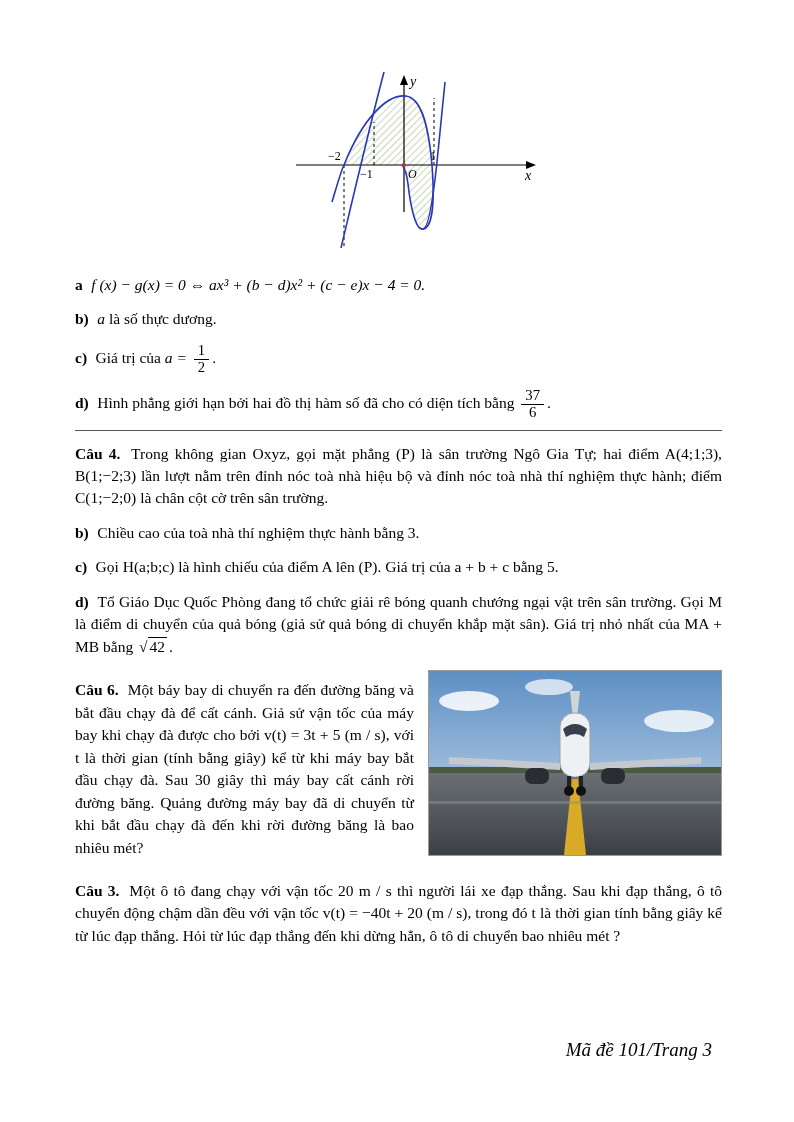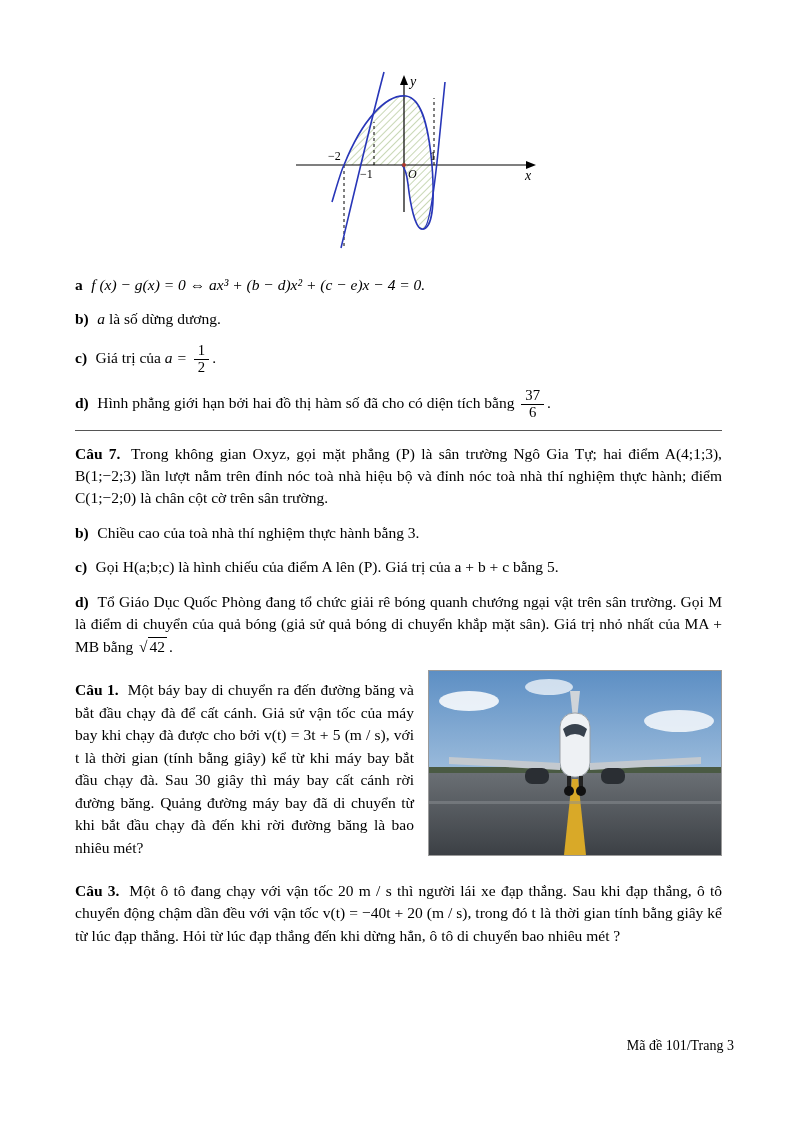--- a/index.html
+++ b/index.html
@@ -18,21 +18,21 @@
   .frac{display:inline-block;vertical-align:middle;text-align:center;line-height:1.08;margin:0 3px;font-size:0.95em;}
   .frac .num{display:block;padding:0 4px;}
   .frac .den{display:block;padding:0 4px;border-top:1px solid #000;}
   .sqrt{white-space:nowrap;margin:0 2px;}
   .sqrt .radical{font-style:normal;}
   .sqrt .sqrt-val{border-top:1px solid #000;padding:0 2px;}
   .divider{border:none;border-top:1px solid #555;margin:4px 0 10px;}
   .c1-block{overflow:hidden;margin-bottom:2px;}
   .photo{float:right;width:292px;height:184px;margin:3px 0 6px 14px;border:1px solid #9a9a9a;box-sizing:content-box;}
   .photo svg{display:block;}
-  .footer{position:absolute;top:1036px;right:60px;font-size:14px;}
+  .footer{position:absolute;top:1036px;right:82px;font-size:19px;font-style:italic;}
   .tall-line{line-height:1.7;}
 </style>
 </head>
 <body>
 
 <div class="page">
 
   <div class="graph-wrap">
     <svg width="330" height="192" viewBox="0 0 330 192">
       <defs>
@@ -72,40 +72,40 @@
   </div>
 
   <p>
     <span class="lbl">a</span>
     <span class="mi">f (x) − g(x) = 0 ⇔ ax³ + (b − d)x² + (c − e)x − 4 = 0.</span>
   </p>
 
   <p>
     <span class="lbl">b)</span>
     <span class="mi">a</span>
-    <span>là số dừng dương.</span>
+    <span>là số thực dương.</span>
   </p>
 
   <p class="tall-line">
     <span class="lbl">c)</span>
     <span>Giá trị của</span>
     <span class="mi">a =</span>
     <span class="frac"><span class="num">1</span><span class="den">2</span></span><span>.</span>
   </p>
 
   <p class="tall-line">
     <span class="lbl">d)</span>
     <span>Hình phẳng giới hạn bởi hai đồ thị hàm số đã cho có diện tích bằng</span>
     <span class="frac"><span class="num">37</span><span class="den">6</span></span><span>.</span>
   </p>
 
   <hr class="divider">
 
   <p>
-    <span class="lbl">Câu 7.</span>
+    <span class="lbl">Câu 4.</span>
     <span>Trong không gian Oxyz, gọi mặt phẳng (P) là sân trường Ngô Gia Tự;  hai điểm A(4;1;3), B(1;−2;3) lần lượt nằm trên đỉnh nóc toà nhà hiệu bộ và đỉnh nóc toà nhà thí nghiệm thực hành; điểm C(1;−2;0) là chân cột cờ trên sân trường.</span>
   </p>
 
 
   <p>
     <span class="lbl">b)</span>
     <span>Chiều cao của toà nhà thí nghiệm thực hành bằng 3.</span>
   </p>
 
   <p>
@@ -150,21 +150,21 @@
           <rect x="96" y="97" width="24" height="16" rx="7" fill="#2a2e33"></rect>
           <rect x="172" y="97" width="24" height="16" rx="7" fill="#2a2e33"></rect>
           <rect x="138" y="105" width="4" height="13" fill="#222"></rect>
           <rect x="150" y="105" width="4" height="13" fill="#222"></rect>
           <circle cx="140" cy="120" r="5" fill="#111"></circle>
           <circle cx="152" cy="120" r="5" fill="#111"></circle>
         </g>
       </svg>
     </div>
     <p>
-      <span class="lbl">Câu 1.</span>
+      <span class="lbl">Câu 6.</span>
       <span>Một báy bay di chuyển ra đến đường băng và bắt đầu chạy đà để cất cánh. Giả sử vận tốc của máy bay khi chạy đà được cho bởi v(t) = 3t + 5 (m / s), với t là thời gian (tính bằng giây) kể từ khi máy bay bắt đầu chạy đà. Sau 30 giây thì máy bay cất cánh rời đường băng. Quảng đường máy bay đã di chuyển từ khi bắt đầu chạy đà đến khi rời đường băng là bao nhiêu mét?</span>
     </p>
   </div>
 
   <p>
     <span class="lbl">Câu 3.</span>
     <span>Một ô tô đang chạy với vận tốc 20 m / s thì người lái xe đạp thắng. Sau khi đạp thắng, ô tô chuyển động chậm dần đều với vận tốc v(t) = −40t + 20 (m / s), trong đó t là thời gian tính bằng giây kể từ lúc đạp thắng. Hỏi từ lúc đạp thắng đến khi dừng hẳn, ô tô di chuyển bao nhiêu mét ?</span>
   </p>
 
   <div class="footer">Mã đề 101/Trang 3</div>

